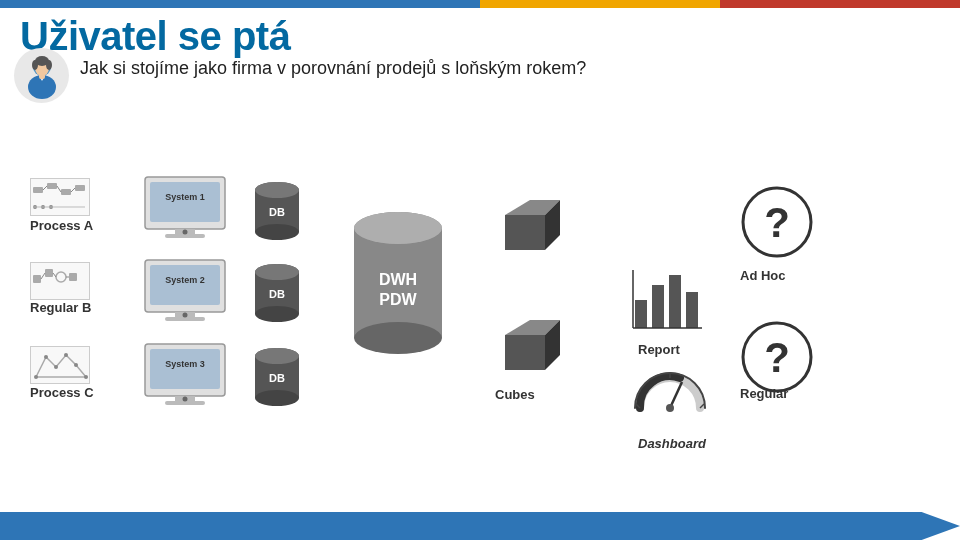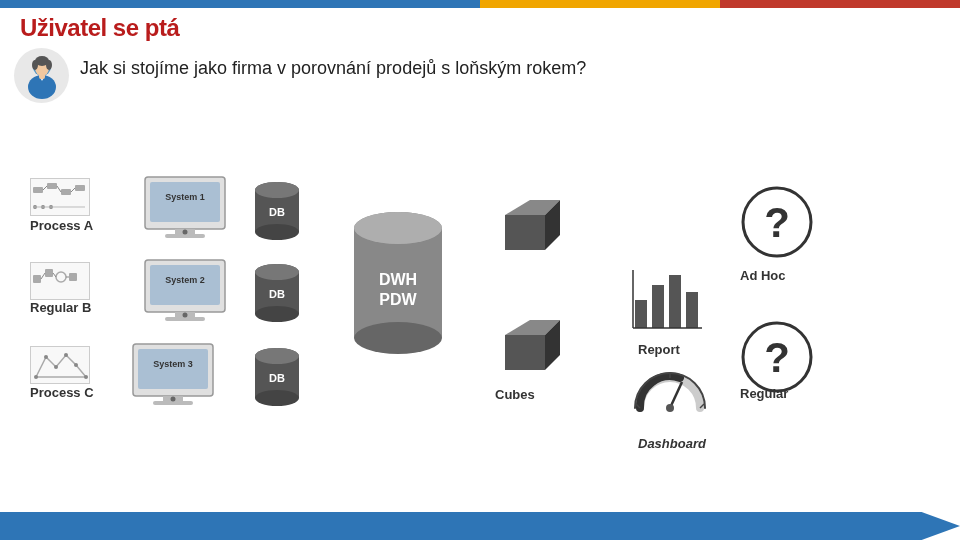--- a/index.html
+++ b/index.html
@@ -29,23 +29,23 @@
       bottom: 0; left: 0; right: 0;
       height: 28px;
       background: #2e75b6;
       clip-path: polygon(0 0, 96% 0, 100% 50%, 96% 100%, 0 100%);
     }
 
     
     .title {
       position: absolute;
       top: 14px; left: 20px;
-      font-size: 24px;
+      font-size: 40px;
       font-weight: 900;
-      color: #b91c1c;
+      color: #0369a1;
       letter-spacing: -0.5px;
     }
 
     
     .subtitle {
       position: absolute;
       top: 58px; left: 80px;
       font-size: 18px;
       color: #222;
       font-weight: 400;
@@ -195,21 +195,21 @@
   <svg width="90" height="65" viewBox="0 0 90 65">
     <rect x="5" y="2" width="80" height="52" rx="3" fill="#e0e0e0" stroke="#999" stroke-width="1.5"></rect>
     <rect x="10" y="7" width="70" height="40" rx="2" fill="#2e75b6" opacity="0.3"></rect>
     <rect x="35" y="54" width="20" height="6" fill="#bbb"></rect>
     <rect x="25" y="59" width="40" height="4" rx="2" fill="#bbb"></rect>
     <text x="45" y="25" text-anchor="middle" font-size="9" fill="#333" font-weight="bold">System 2</text>
     <circle cx="45" cy="57" r="2.5" fill="#666"></circle>
   </svg>
 </div>
 
-<div style="position:absolute; left:128px; top:342px;">
+<div style="position:absolute; left:140px; top:342px;">
   <svg width="90" height="65" viewBox="0 0 90 65">
     <rect x="5" y="2" width="80" height="52" rx="3" fill="#e0e0e0" stroke="#999" stroke-width="1.5"></rect>
     <rect x="10" y="7" width="70" height="40" rx="2" fill="#2e75b6" opacity="0.3"></rect>
     <rect x="35" y="54" width="20" height="6" fill="#bbb"></rect>
     <rect x="25" y="59" width="40" height="4" rx="2" fill="#bbb"></rect>
     <text x="45" y="25" text-anchor="middle" font-size="9" fill="#333" font-weight="bold">System 3</text>
     <circle cx="45" cy="57" r="2.5" fill="#666"></circle>
   </svg>
 </div>
 

